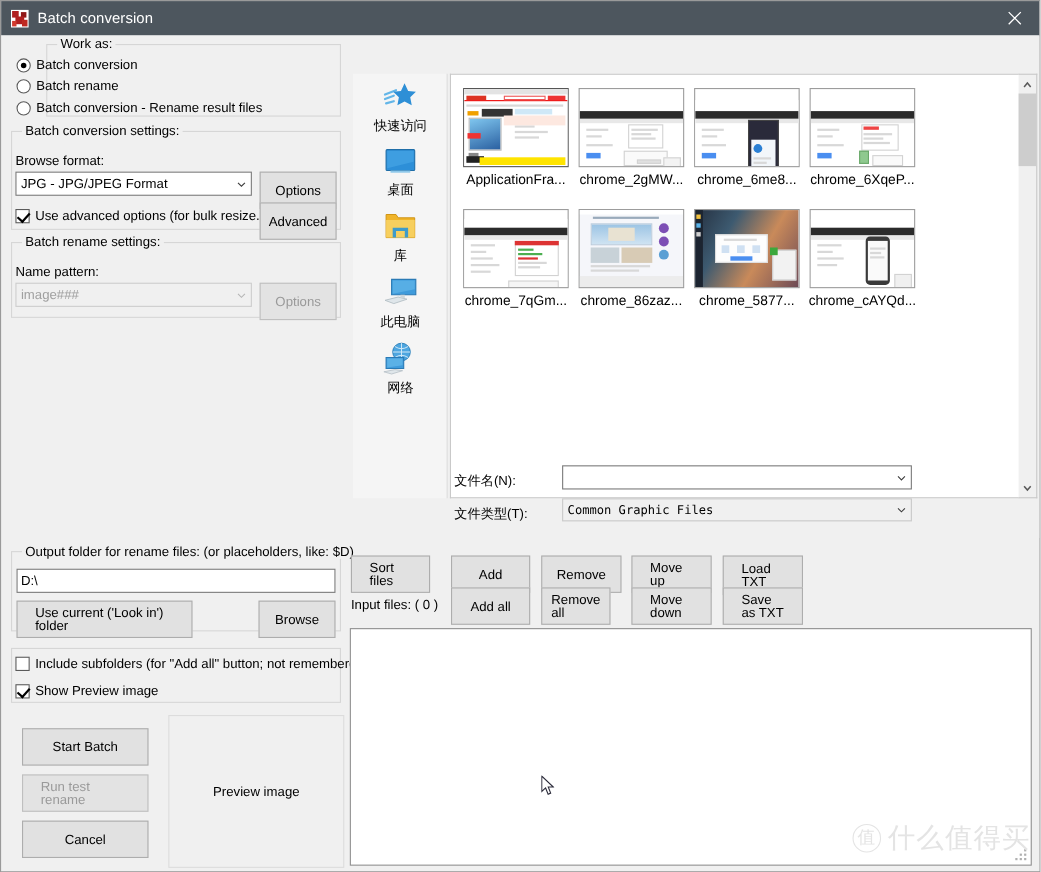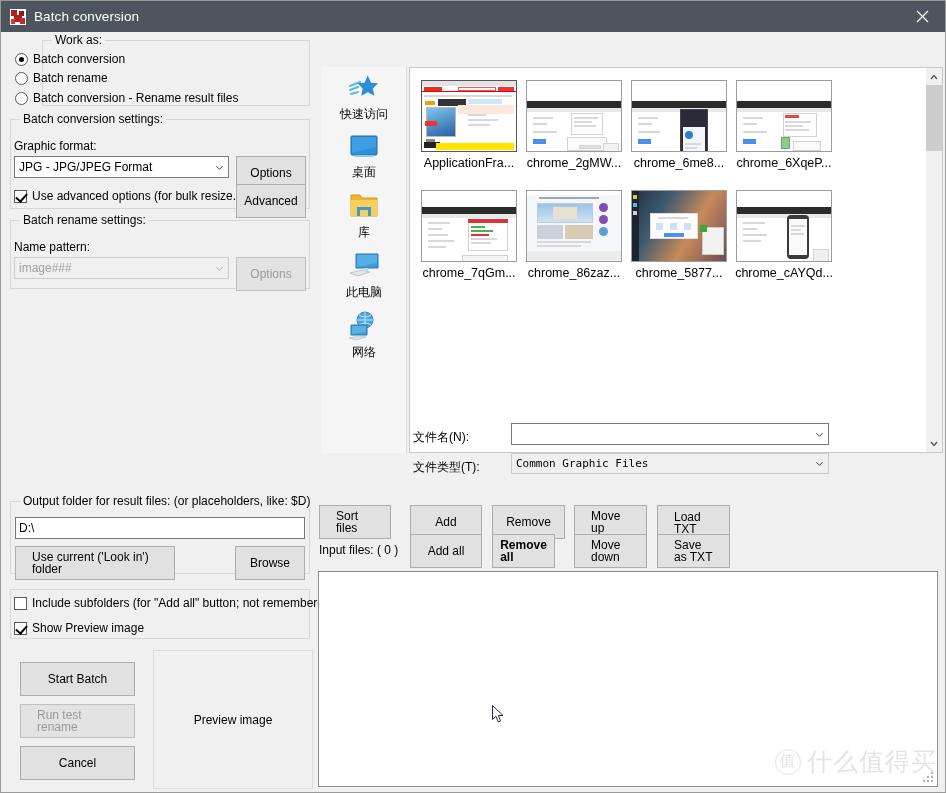--- a/index.html
+++ b/index.html
@@ -308,21 +308,21 @@
     <span>Batch rename</span>
   </div>
   <div class="radio" style="left:14px; top:90px;">
     <span class="dot"></span>
     <span>Batch conversion - Rename result files</span>
   </div>
 
   <div class="groupbox" style="left:9px; top:118px; width:300px; height:90px;">
     <span class="gb-title">Batch conversion settings:</span>
   </div>
-  <span class="lbl" style="left:13px; top:138px;">Graphic format:</span>
+  <span class="lbl" style="left:13px; top:138px;">Browse format:</span>
   <div class="combo" style="left:13px; top:155px; width:215px; height:22px;">
     <span class="cval">JPG - JPG/JPEG Format</span>
     <span class="carrow">
       <svg class="chev" viewBox="0 0 10 10">
           <path d="M1.5 3.5 L5 7 L8.5 3.5" stroke="#3c3c3c" stroke-width="1.1" fill="none"></path>
         </svg>
     </span>
   </div>
   <div class="btn" style="left:235px; top:155px; width:70px; height:22px;">Options</div>
 
@@ -340,21 +340,21 @@
     <span class="cval">image###</span>
     <span class="carrow">
       <svg class="chev" viewBox="0 0 10 10">
           <path d="M1.5 3.5 L5 7 L8.5 3.5" stroke="#b5b5b5" stroke-width="1.1" fill="none"></path>
         </svg>
     </span>
   </div>
   <div class="btn disabled" style="left:235px; top:256px; width:70px; height:22px;">Options</div>
 
   <div class="groupbox" style="left:9px; top:500px; width:300px; height:73px;">
-    <span class="gb-title">Output folder for result files: (or placeholders, like: $D)</span>
+    <span class="gb-title">Output folder for rename files: (or placeholders, like: $D)</span>
   </div>
   <div class="textbox" style="left:14px; top:516px; width:290px; height:22px;">
     <span>D:\</span>
   </div>
   <div class="btn" style="left:14px; top:545px; width:160px; height:21px;">Use current ('Look in') folder</div>
   <div class="btn" style="left:234px; top:545px; width:70px; height:21px;">Browse</div>
 
   <div class="groupbox" style="left:9px; top:588px; width:300px; height:50px;"></div>
   <div class="check" style="left:13px; top:595px;">
     <span class="box"></span>
@@ -694,21 +694,21 @@
     </div>
   </div>
 
   <div class="btn" style="left:318px; top:504px; width:72px; height:21px;">Sort files</div>
   <div class="btn" style="left:409px; top:504px; width:72px; height:21px;">Add</div>
   <div class="btn" style="left:491px; top:504px; width:73px; height:21px;">Remove</div>
   <div class="btn" style="left:573px; top:504px; width:73px; height:21px;">Move up</div>
   <div class="btn" style="left:656px; top:504px; width:73px; height:36px;">Load TXT</div>
 
   <div class="btn" style="left:409px; top:533px; width:72px; height:21px;">Add all</div>
-  <div class="btn" style="left:491px; top:533px; width:63px; height:21px;font-weight:bold;">Remove all</div>
+  <div class="btn" style="left:491px; top:533px; width:63px; height:21px;">Remove all</div>
   <div class="btn" style="left:573px; top:533px; width:73px; height:21px;">Move down</div>
   <div class="btn" style="left:656px; top:533px; width:73px; height:21px;">Save as TXT</div>
 
   <span class="lbl" style="left:318px; top:542px;">Input files: ( 0 )</span>
 
   <div id="inputlist">
     <div class="resize-grip">
       <i style="left:8px;top:8px;"></i>
         <i style="left:4px;top:8px;"></i>
       <i style="left:8px;top:4px;"></i>

